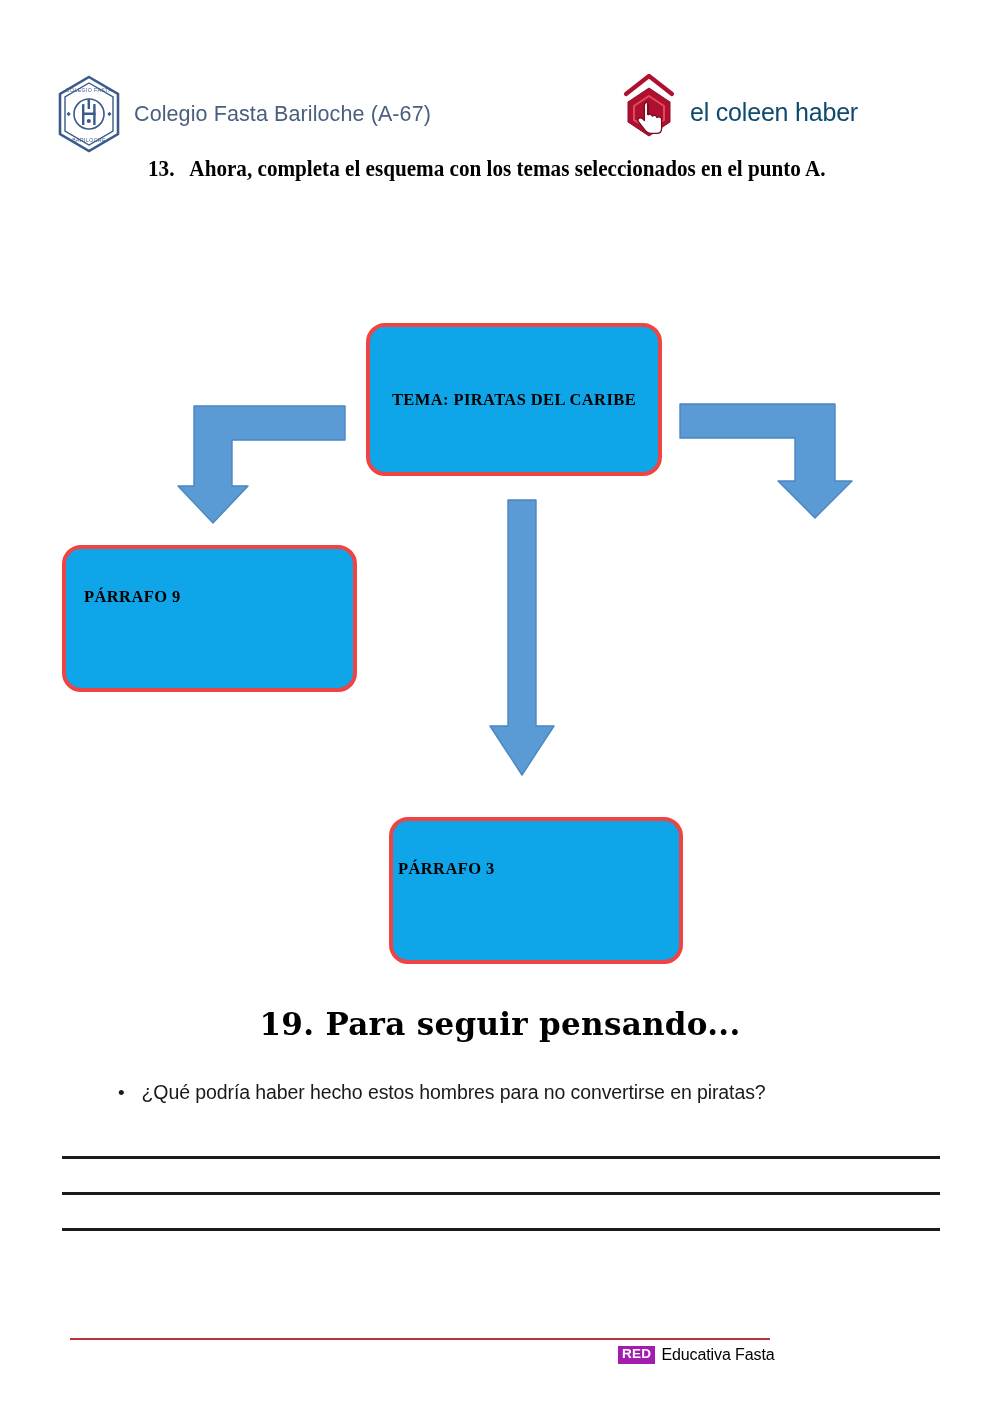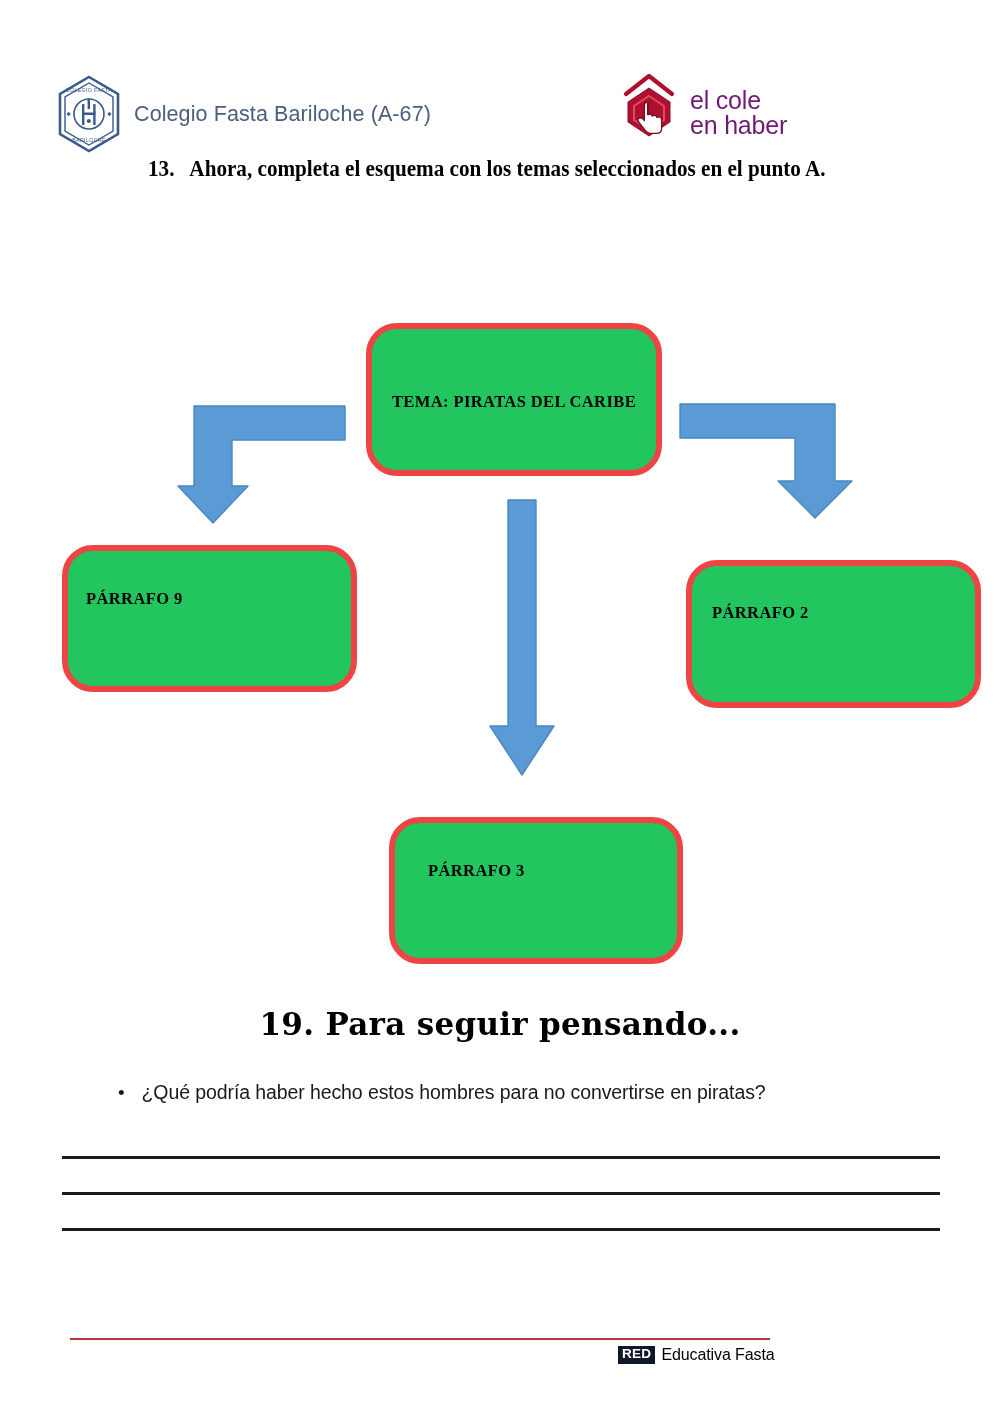--- a/index.html
+++ b/index.html
@@ -55,23 +55,22 @@
     align-items: center;
     gap: 6px;
   }
   .cole-mark {
     width: 66px;
     height: 80px;
     flex: 0 0 auto;
   }
   .cole-text {
     display: flex;
-    flex-direction: column;
     line-height: 1.02;
-    color: #701a75;
+    color: #0c4a6e;
     font-family: "Liberation Sans", sans-serif;
     font-size: 25px;
     letter-spacing: -0.2px;
     padding-top: 2px;
   }
 
   
   .q13 {
     position: absolute;
     left: 148px;
@@ -100,23 +99,23 @@
     font-weight: bold;
     font-size: 31px;
     letter-spacing: 0.3px;
     color: #000;
   }
 
   
   .dbox {
     position: absolute;
     box-sizing: border-box;
-    background: #22c55e;
-    border: 6px solid #ef4444;
-    border-radius: 31px;
+    background: #0ea5e9;
+    border: 4px solid #ef4444;
+    border-radius: 19px;
   }
   .dbox .dlabel {
     position: absolute;
     font-family: "Liberation Serif", serif;
     font-weight: bold;
     font-size: 16.5px;
     letter-spacing: 0.4px;
     color: #000;
     white-space: nowrap;
   }
@@ -124,21 +123,21 @@
   #box-tema { left: 366px; top: 307px; width: 296px; height: 153px; }
   #box-tema .dlabel { left: 0; right: 0; top: 63px; text-align: center; }
 
   #box-p1 { left: 62px; top: 529px; width: 295px; height: 147px; }
   #box-p1 .dlabel { left: 18px; top: 38px; }
 
   #box-p2 { left: 686px; top: 544px; width: 295px; height: 148px; }
   #box-p2 .dlabel { left: 20px; top: 37px; }
 
   #box-p3 { left: 389px; top: 801px; width: 294px; height: 147px; }
-  #box-p3 .dlabel { left: 33px; top: 38px; }
+  #box-p3 .dlabel { left: 5px; top: 38px; }
 
   
   .arrow-svg {
     position: absolute;
     overflow: visible;
   }
   #arrow-left  { left: 175px; top: 385px;  width: 170px; height: 127px; }
   #arrow-right { left: 678px; top: 385px;  width: 193px; height: 120px; }
   #arrow-down  { left: 487px; top: 482px;  width: 70px;  height: 280px; }
 
@@ -189,21 +188,21 @@
     position: absolute;
     left: 618px;
     top: 1330px;
     display: flex;
     align-items: center;
     gap: 6px;
     font-family: "Liberation Sans", sans-serif;
     font-size: 15px;
   }
   .red-badge {
-    background: #0f172a;
+    background: #a21caf;
     color: #ffffff;
     font-weight: bold;
     font-size: 13.5px;
     letter-spacing: 0.3px;
     padding: 1px 4px 2px 4px;
     line-height: 1.1;
   }
   .brand-word {
     color: #000000;
     font-size: 16px;
@@ -270,23 +269,20 @@
   </div>
 
   <div class="dbox" id="box-tema">
     <div class="dlabel">TEMA: PIRATAS DEL CARIBE</div>
   </div>
 
   <div class="dbox" id="box-p1">
     <div class="dlabel">PÁRRAFO 9</div>
   </div>
 
-  <div class="dbox" id="box-p2">
-    <div class="dlabel">PÁRRAFO 2</div>
-  </div>
 
   <div class="dbox" id="box-p3">
     <div class="dlabel">PÁRRAFO 3</div>
   </div>
 
   <svg class="arrow-svg" id="arrow-left" viewBox="0 0 170 127">
     <polygon points="170,5 170,39 57,39 57,85 73,85 38,122 3,85 19,85 19,5" fill="#5B9BD5" stroke="#4A87C0" stroke-width="1.4" stroke-linejoin="round"></polygon>
   </svg>
 
   <svg class="arrow-svg" id="arrow-right" viewBox="0 0 193 120">

